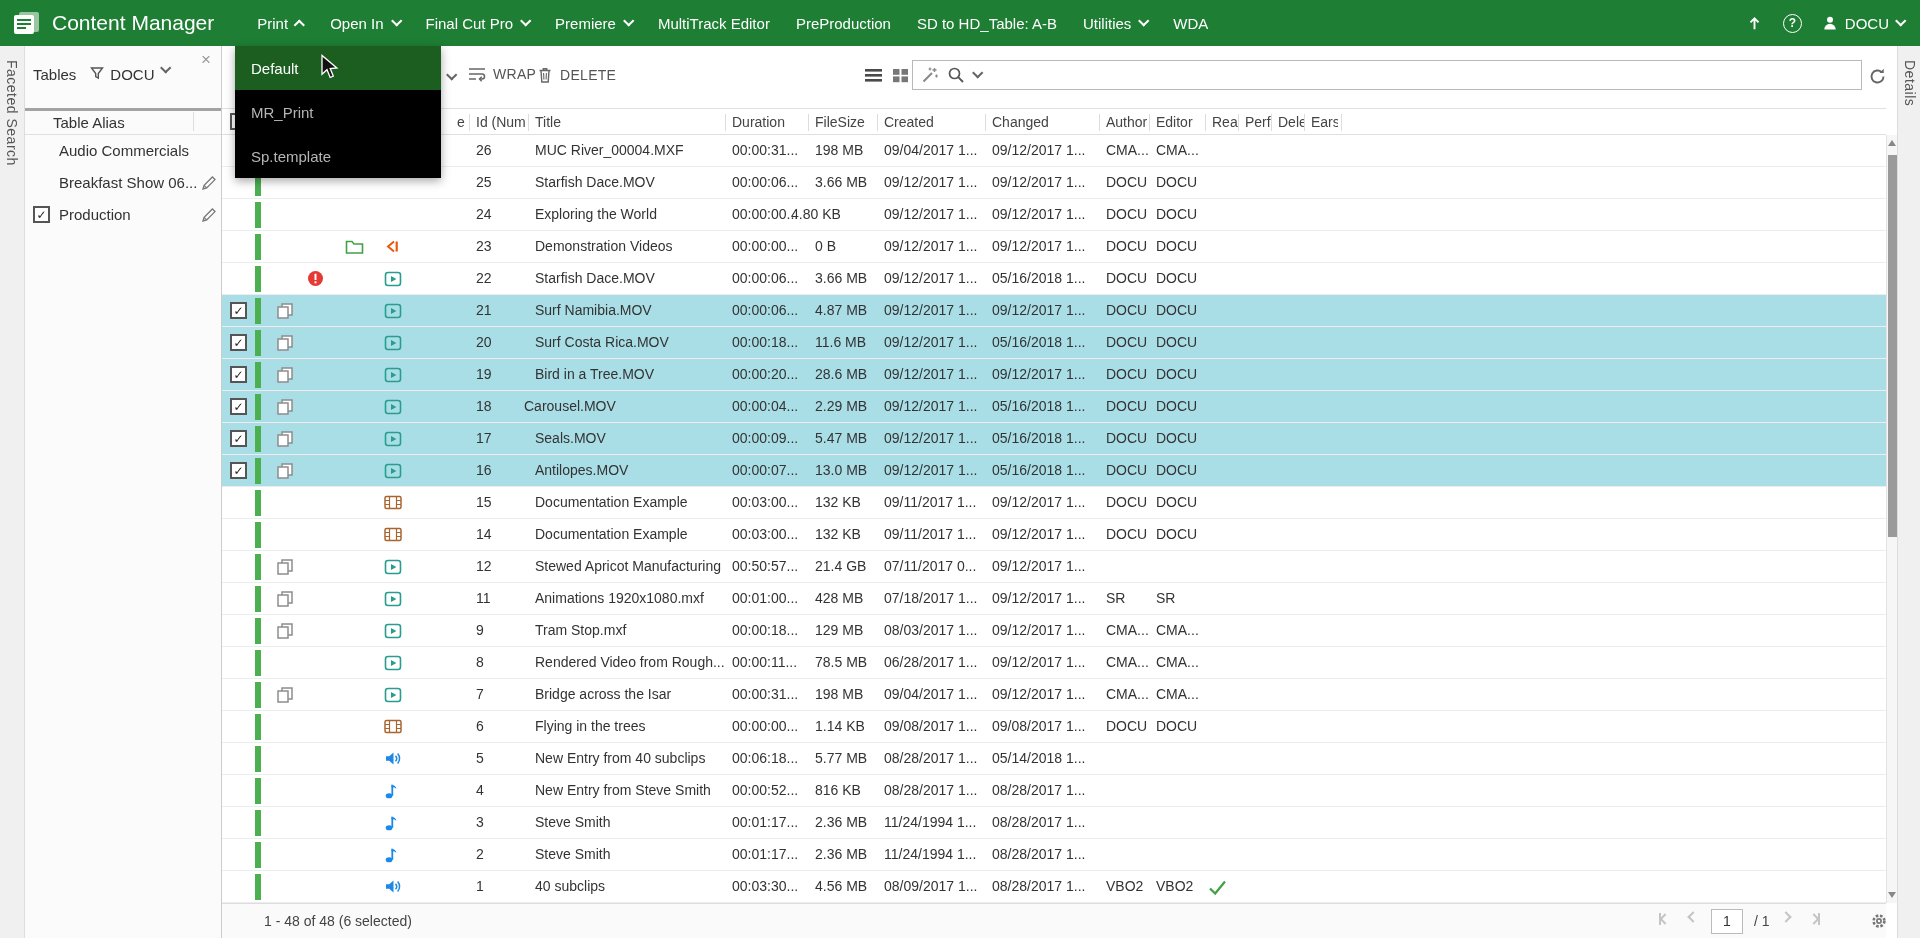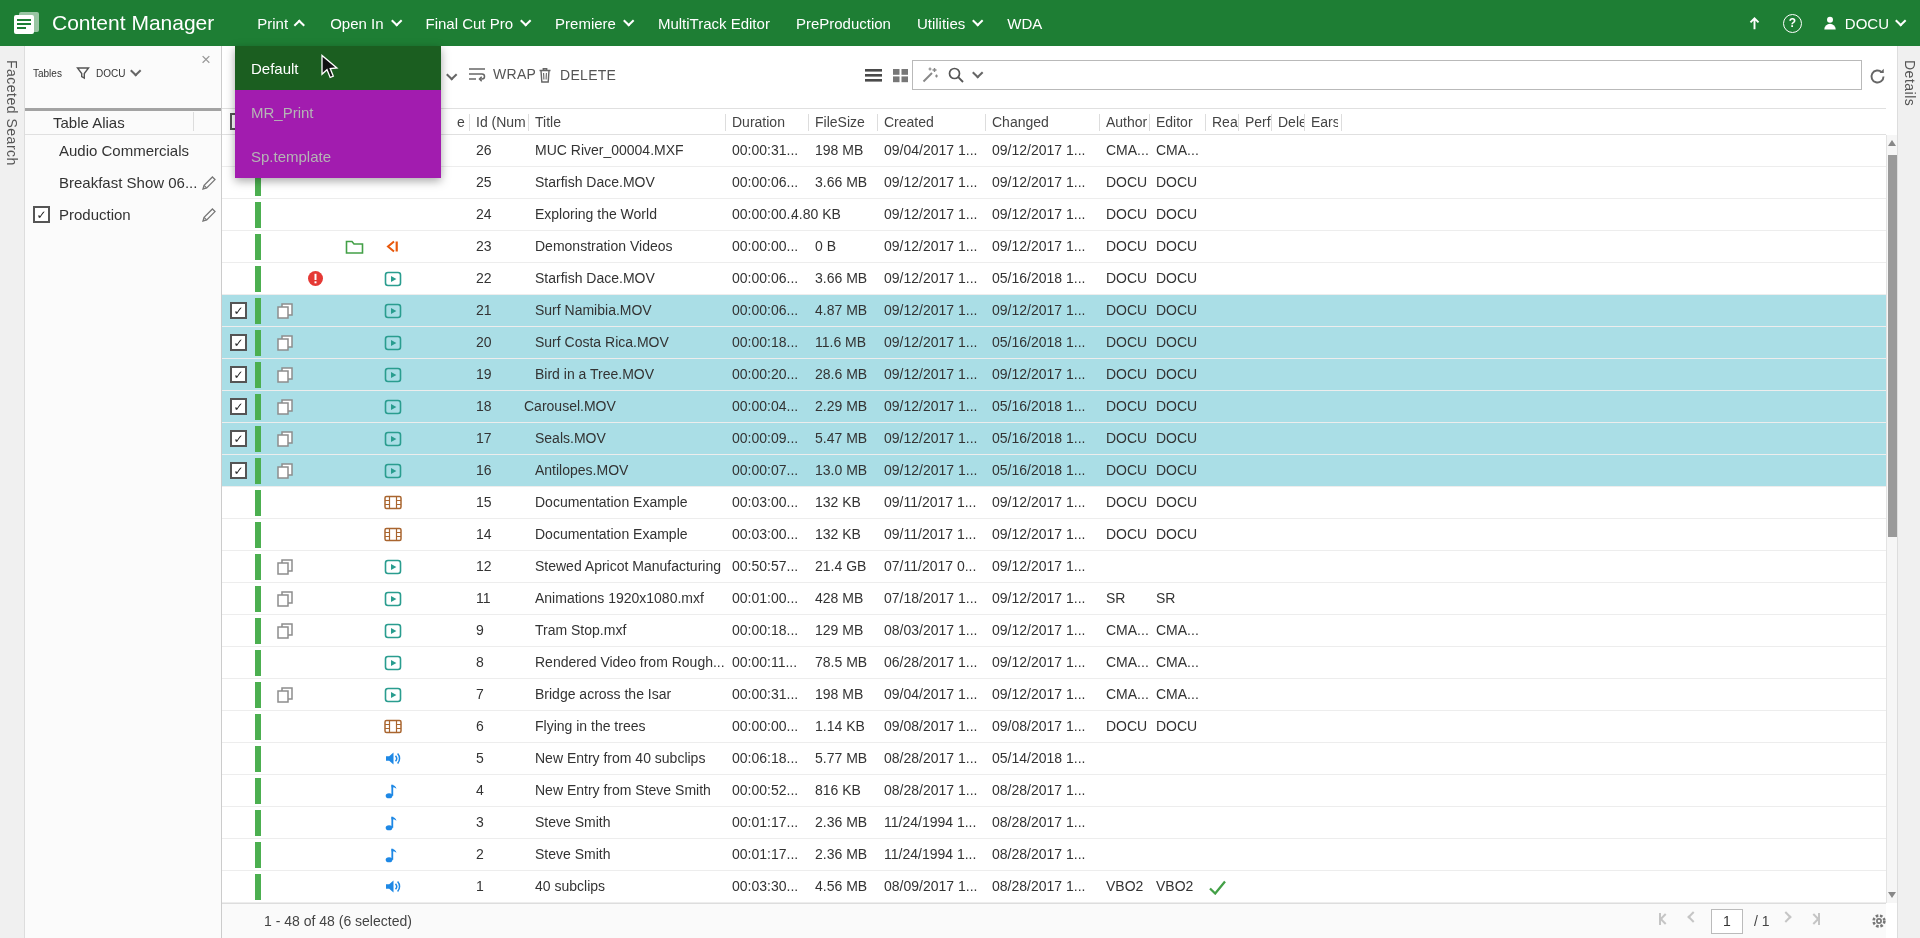--- a/index.html
+++ b/index.html
@@ -28,22 +28,22 @@
   .left-strip { position:absolute; top:46px; left:0; width:25px; height:892px; background:#f0f0f0;
     border-right:1px solid #ddd; }
   .right-strip { position:absolute; top:46px; left:1897px; width:23px; height:892px; background:#f0f0f0;
     border-left:1px solid #ddd; }
   .vtext { writing-mode:vertical-rl; font-size:14px; color:#555; padding-top:14px; margin-left:4px;
     letter-spacing:0.5px; white-space:nowrap; }
 
   
   .sidebar { position:absolute; top:46px; left:25px; width:197px; height:892px; background:#fbfbfb;
     border-right:1px solid #ccc; }
-  .tables-row { position:absolute; left:8px; top:20px; display:flex; align-items:center; gap:6px;
-    font-size:10px; color:#333; }
+  .tables-row { position:absolute; left:8px; top:20px; display:flex; gap:6px;
+    font-size:15px; color:#333; }
   .close-x { position:absolute; top:4px; right:10px; color:#999; font-size:17px; cursor:pointer; }
   .alias-header { position:absolute; top:62px; left:0; width:100%; height:27px;
     border-top:3px solid #a3a3a3; border-bottom:1px solid #e0e0e0; font-size:15px; color:#333;
     display:flex; align-items:center; padding-left:28px; }
   .alias-divider { position:absolute; left:168px; top:66px; height:19px; width:1px; background:#ddd; }
   .sidebar-items { position:absolute; top:89px; left:0; width:100%; }
   .side-item { position:relative; height:32px; font-size:15px; color:#333; cursor:pointer; }
   .side-item .lbl { position:absolute; left:34px; top:7px; white-space:nowrap; overflow:hidden; max-width:138px; }
   .side-item .cb { position:absolute; left:8px; top:7px; }
   .side-item .pen { position:absolute; left:176px; top:8px; }
@@ -97,21 +97,21 @@
   .vthumb { position:absolute; left:1px; top:20px; width:9px; height:382px; background:#9a9a9a; cursor:pointer; }
   .sarrow { position:absolute; left:1px; width:0; height:0; border-left:4px solid transparent;
     border-right:4px solid transparent; cursor:pointer; }
   .sarrow.up { top:5px; border-bottom:6px solid #888; }
   .sarrow.down { bottom:5px; border-top:6px solid #888; }
 
   
   .dropdown { position:absolute; left:235px; top:46px; width:206px; background:#fff;
     box-shadow:0 3px 9px rgba(0,0,0,0.35); z-index:100; }
   .dd-item { height:44px; display:flex; align-items:center; padding-left:16px; font-size:15px;
-    color:#b5b5b5; background:#a21caf; cursor:pointer; }
+    color:#b5b5b5; background:#000000; cursor:pointer; }
   .dd-item.enabled { background:#1b5e20; color:#fff; }
 
   .cursor { position:absolute; left:320px; top:54px; z-index:200; pointer-events:none; }
 </style>
 </head>
 <body>
 
 <div class="topbar">
   <span class="logo">
     <svg width="30" height="27" viewBox="0 0 30 27">
@@ -138,20 +138,23 @@
       </div>
       <div class="menu-item">
         <span>Premiere</span>
         <span class="chev down"></span>
       </div>
       <div class="menu-item">
         <span>MultiTrack Editor</span>
       </div>
       <div class="menu-item">
         <span>PreProduction</span>
+      </div>
+      <div class="menu-item">
+        <span>SD to HD_Table: A-B</span>
       </div>
       <div class="menu-item">
         <span>Utilities</span>
         <span class="chev down"></span>
       </div>
       <div class="menu-item">
         <span>WDA</span>
       </div>
     </nav>
   <div class="topbar-right">

